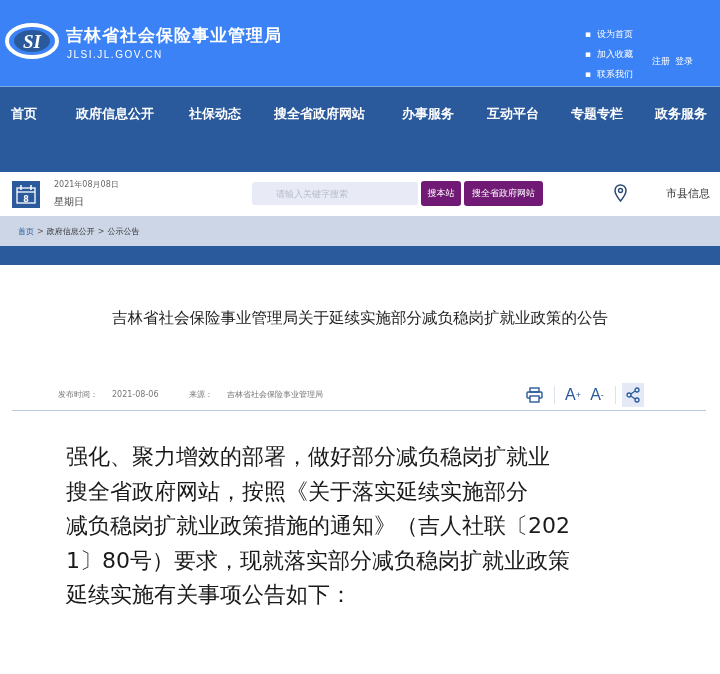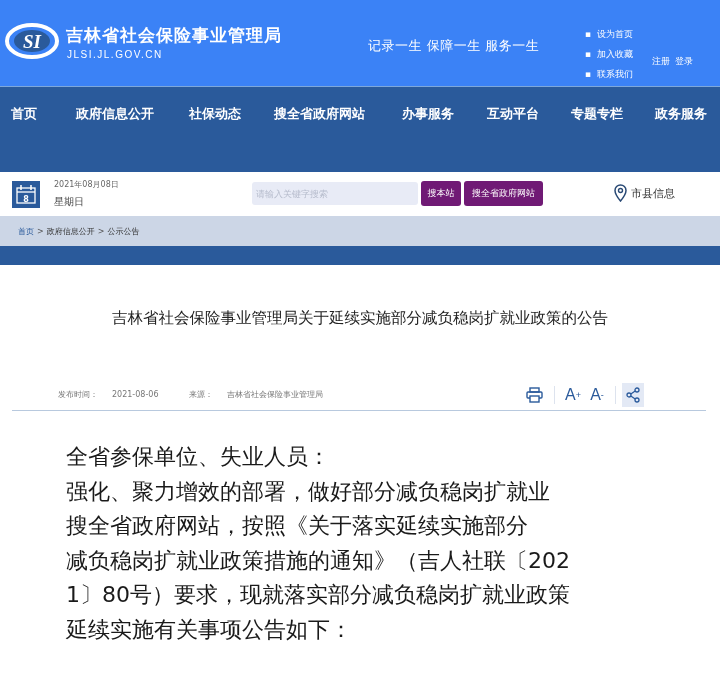--- a/index.html
+++ b/index.html
@@ -62,34 +62,34 @@
   }
   .date-text {
     position: absolute; left: 54px; top: 7px; font-size: 8px; color: #666;
   }
   .weekday {
     position: absolute; left: 54px; top: 23px; font-size: 10px; color: #444;
   }
   .search-input {
     position: absolute; left: 252px; top: 10px; width: 166px; height: 23px;
     background: #e8ebf6; border: none; border-radius: 3px;
-    font-size: 9px; padding-left: 4px; color: #555; outline: none;
+    font-size: 9px; padding-left: 24px; color: #555; outline: none;
     font-family: "DejaVu Sans", sans-serif;
   }
   .search-input::placeholder { color: #b6bccc; }
   .btn-search {
     position: absolute; top: 9px; height: 25px; background: #701a75; color: #ffffff;
     font-size: 9px; border: none; border-radius: 3px; padding: 0 6px;
     font-family: "DejaVu Sans", sans-serif; line-height: 25px;
   }
   .btn-site { left: 421px; width: 40px; }
   .btn-gov { left: 464px; width: 79px; }
   .county-info {
     position: absolute; left: 614px; top: 12px; display: flex; align-items: center;
-    font-size: 11px; color: #333;
+    font-size: 11px; color: #333; gap: 35px;
   }
   .county-info svg { margin-right: 4px; }
 
   
   .breadcrumb {
     position: absolute; left: 0; top: 216px; width: 720px; height: 30px;
     background: #ccd6e6; font-size: 8px; color: #333;
     display: flex; align-items: center; padding-left: 18px;
   }
   .breadcrumb .crumb-home { color: #2a5a9b; }
@@ -136,21 +136,20 @@
 <body>
 
 <div class="header">
   <svg class="logo" viewBox="0 0 55 38">
     <ellipse cx="27" cy="19" rx="25" ry="16" fill="none" stroke="#ffffff" stroke-width="4"></ellipse>
     <ellipse cx="27" cy="19" rx="18" ry="11" fill="#2a5a9b"></ellipse>
     <text x="27" y="26" text-anchor="middle" fill="#ffffff" font-size="19" font-weight="bold" font-style="italic" font-family="Liberation Serif, serif">SI</text>
   </svg>
   <div class="site-title">吉林省社会保险事业管理局</div>
   <div class="site-domain">JLSI.JL.GOV.CN</div>
-  <div class="slogan">记录一生 保障一生 服务一生</div>
 
   <ul class="quick-links">
     <li>
         <span class="dot">▪</span>
         <span>设为首页</span>
       </li>
     <li>
         <span class="dot">▪</span>
         <span>加入收藏</span>
       </li>
@@ -242,19 +241,18 @@
       <circle cx="3" cy="8" r="2" fill="none" stroke="#2a5a9b" stroke-width="1.3"></circle>
       <circle cx="11" cy="13" r="2" fill="none" stroke="#2a5a9b" stroke-width="1.3"></circle>
       <line x1="4.8" y1="7" x2="9.2" y2="4" stroke="#2a5a9b" stroke-width="1.3"></line>
       <line x1="4.8" y1="9" x2="9.2" y2="12" stroke="#2a5a9b" stroke-width="1.3"></line>
     </svg>
   </div>
 </div>
 <div class="meta-rule"></div>
 
 <div class="body-text">
-  <p>全省参保单位、失业人员：</p>
   <p>强化、聚力增效的部署，做好部分减负稳岗扩就业</p>
   <p>搜全省政府网站，按照《关于落实延续实施部分</p>
   <p>减负稳岗扩就业政策措施的通知》（吉人社联〔202</p>
   <p>1〕80号）要求，现就落实部分减负稳岗扩就业政策</p>
   <p>延续实施有关事项公告如下：</p>
 </div>
 
 </body></html>

